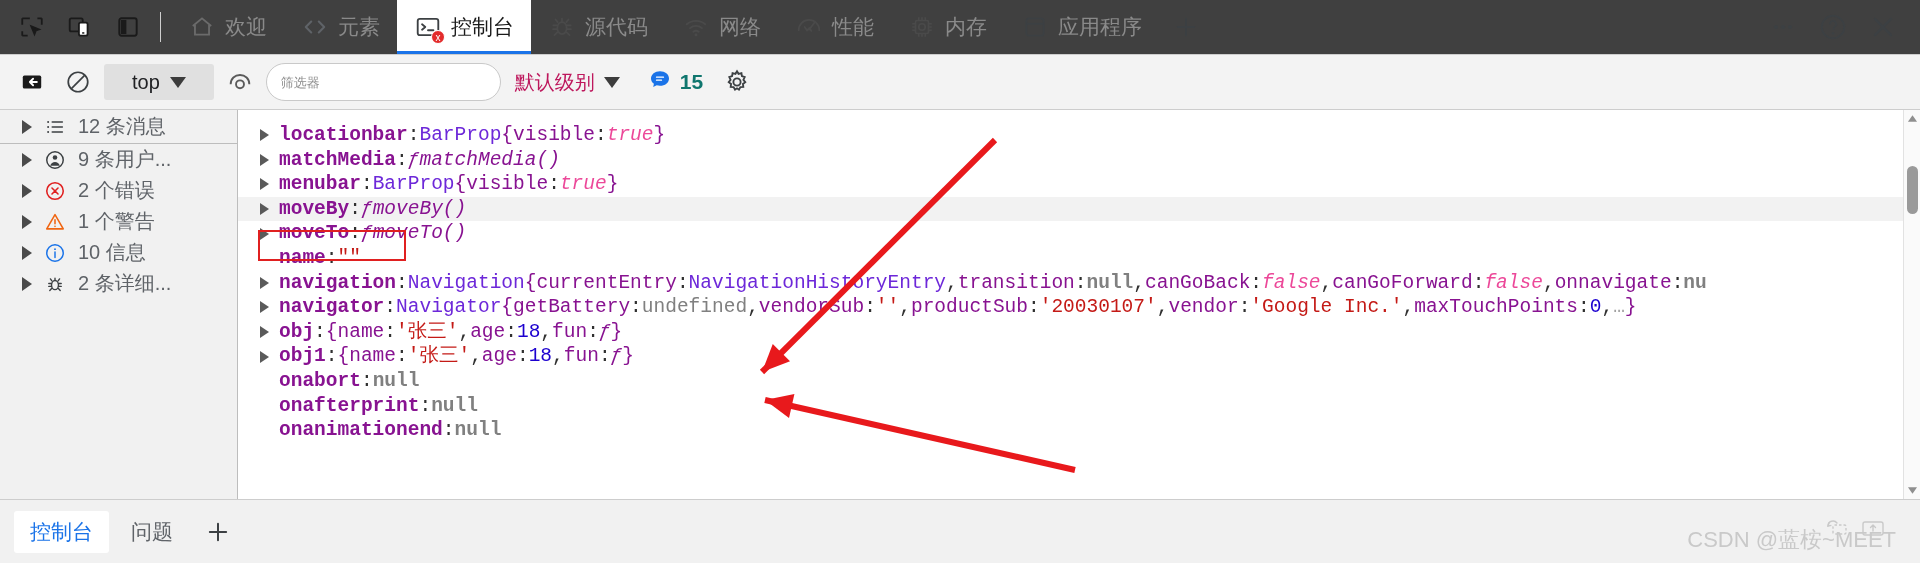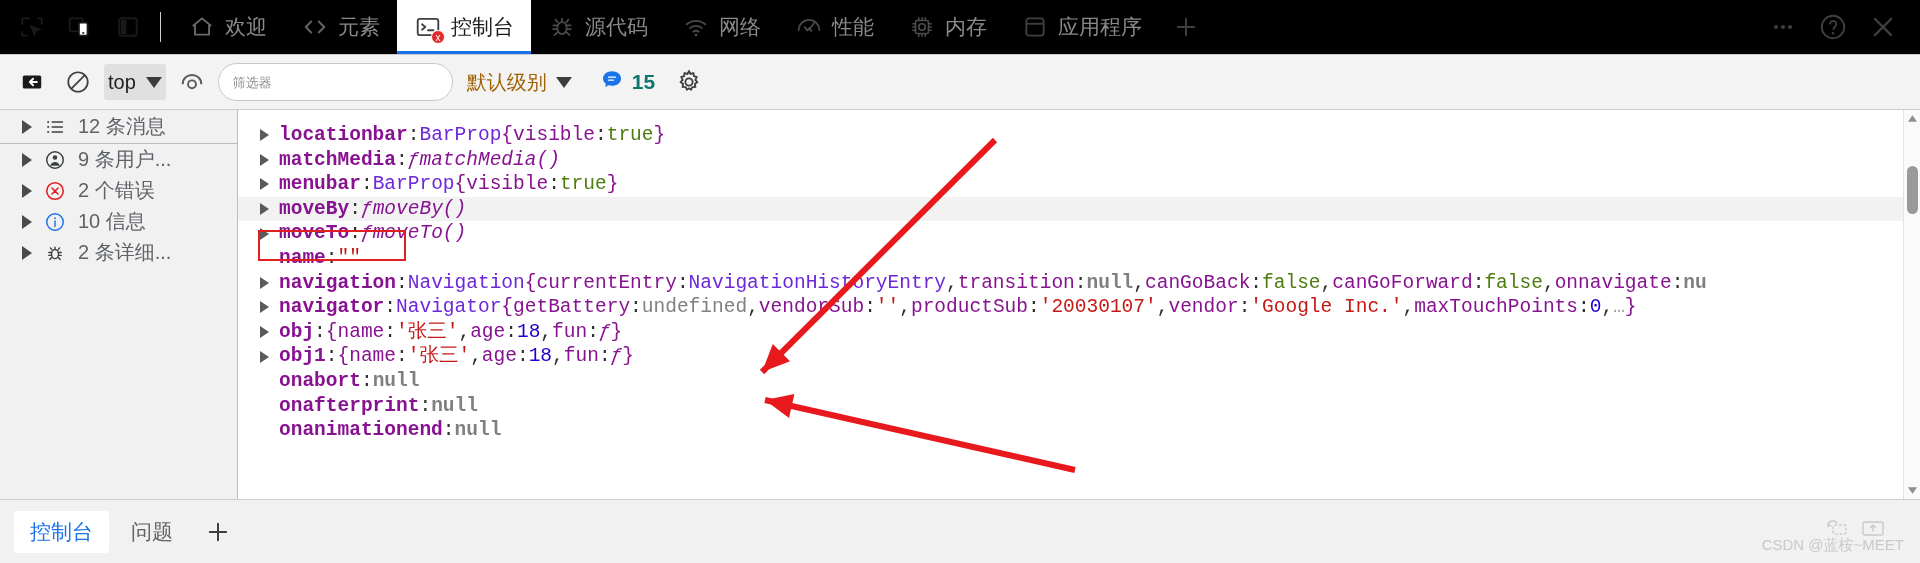--- a/index.html
+++ b/index.html
@@ -9,21 +9,21 @@
     width: 1920px; height: 563px;
     overflow: hidden;
     background: #ffffff;
     font-family: "Liberation Sans", sans-serif;
   }
   #app { width: 1920px; height: 563px; position: relative; display: flex; flex-direction: column; background:#fff; }
 
   
   .tabbar {
     height: 55px;
-    background: #000000;
+    background: #404040;
     display: flex;
     align-items: stretch;
     border-bottom: 1px solid #cdcdcd;
     flex: 0 0 55px;
     position: relative;
   }
   .dock-icons { display:flex; align-items:center; padding-left: 10px; gap: 4px; }
   .dock-btn {
     width: 44px; height: 44px;
     display:flex; align-items:center; justify-content:center;
@@ -74,36 +74,36 @@
     padding: 0 12px;
     gap: 6px;
   }
   .fb-btn {
     width:40px;height:40px;display:flex;align-items:center;justify-content:center;
     cursor:pointer;border-radius:3px;color:#3c4043;
   }
   .ctx-select {
     display:flex; align-items:center; gap:10px;
     background:#e0e0e0; border-radius:3px;
-    height:36px; padding:0 4px; cursor:pointer;
+    height:36px; padding:0 28px; cursor:pointer;
     font-size:20px; color:#202124;
   }
   .caret { width:0;height:0;border-left:8px solid transparent;border-right:8px solid transparent;border-top:11px solid #3c3c3c; }
   .filter-input {
     width: 235px; height:38px;
     border:1px solid #c9c9c9; border-radius:19px;
     background:#fff; padding:0 14px;
     font-size:13px; color:#202124;
     font-family:"Liberation Sans",sans-serif;
     outline:none;
   }
   .filter-input::placeholder{color:#8d8d8d;}
   .level-select {
     display:flex;align-items:center;gap:9px;
-    font-size:20px;color:#a16207;cursor:pointer;
+    font-size:20px;color:#be185d;cursor:pointer;
     padding:0 8px;height:36px;border-radius:3px;
   }
   .msg-count {
     display:flex;align-items:center;gap:8px;margin-left:14px;cursor:pointer;
   }
   .msg-count .num{font-size:21px;color:#0f766e;font-weight:bold;}
 
   
   .body { flex:1 1 auto; display:flex; min-height:0; border-bottom:1px solid #cdcdcd; }
 
@@ -145,21 +145,21 @@
   .cline .ctri {
     width:0;height:0;margin-right:10px;flex:0 0 auto;
     border-top:6px solid transparent;border-bottom:6px solid transparent;border-left:9px solid #5a5a5a;
   }
   .cline .ctri.hidden { visibility:hidden; }
   .k-prop  { color:#881391; font-weight:bold; }
   .punct   { color:#303030; }
   .v-cls   { color:#6d28d9; }
   .v-str   { color:#c41a16; }
   .v-num   { color:#1c00cf; }
-  .v-bool  { color:#4d7c0f; }
+  .v-bool  { color:#ec4899;font-style:italic; }
   .v-null  { color:#808080;font-weight:bold; }
   .v-undef { color:#808080; }
   .v-fn    { color:#881391; font-style:italic; }
   .v-fsym  { color:#881391; font-style:italic; }
   .brace   { color:#881391; }
   .sub-k   { color:#881391; }
   .ellip   { color:#a0a0a0; }
 
   .namebox {
     position:absolute;
@@ -191,22 +191,22 @@
     padding-left:14px; gap:6px;
     position:relative;
   }
   .dtab {
     font-size:21px; padding:7px 16px; border-radius:3px; cursor:pointer;
     color:#5f6368;
   }
   .dtab.active { background:#ffffff; color:#1a73e8; }
   .dplus { width:46px;height:46px;display:flex;align-items:center;justify-content:center;cursor:pointer;color:#3c4043;}
   .watermark {
-    position:absolute; right:16px; bottom:8px;
-    font-size:15px; color:#c9c9c9; white-space:nowrap;
+    position:absolute; right:24px; bottom:8px;
+    font-size:22px; color:#c9c9c9; white-space:nowrap;
     font-family:"Liberation Sans",sans-serif;
     user-select:none;
   }
   .wm-icons { position:absolute; right:34px; bottom:22px; display:flex; gap:8px; opacity:.45; }
 
   
   .annot { position:absolute; left:0; top:0; width:1920px; height:563px; pointer-events:none; }
 </style>
 </head>
 <body>
@@ -447,20 +447,31 @@
         <span class="tri"></span>
         <span class="side-icn">
           <svg width="22" height="22" viewBox="0 0 24 24" fill="none" stroke="#e02020" stroke-width="1.7" stroke-linecap="round">
             <circle cx="12" cy="12" r="9"></circle>
               <path d="M8.7 8.7l6.6 6.6M15.3 8.7l-6.6 6.6"></path>
           </svg>
         </span>
         <span class="side-lbl">2 个错误</span>
       </div>
 
+      <div class="side-item">
+        <span class="tri"></span>
+        <span class="side-icn">
+          <svg width="22" height="22" viewBox="0 0 24 24" fill="none" stroke="#f06511" stroke-width="1.7" stroke-linejoin="round" stroke-linecap="round">
+            <path d="M12 4L21 19.5H3z"></path>
+              <path d="M12 9.5v4.5"></path>
+              <circle cx="12" cy="16.7" r=".9" fill="#f06511" stroke="none"></circle>
+          </svg>
+        </span>
+        <span class="side-lbl">1 个警告</span>
+      </div>
 
       <div class="side-item">
         <span class="tri"></span>
         <span class="side-icn">
           <svg width="22" height="22" viewBox="0 0 24 24" fill="none" stroke="#1a73e8" stroke-width="1.6" stroke-linecap="round">
             <circle cx="12" cy="12" r="9"></circle>
               <path d="M12 11v6"></path>
               <circle cx="12" cy="7.8" r="1" fill="#1a73e8" stroke="none"></circle>
           </svg>
         </span>

